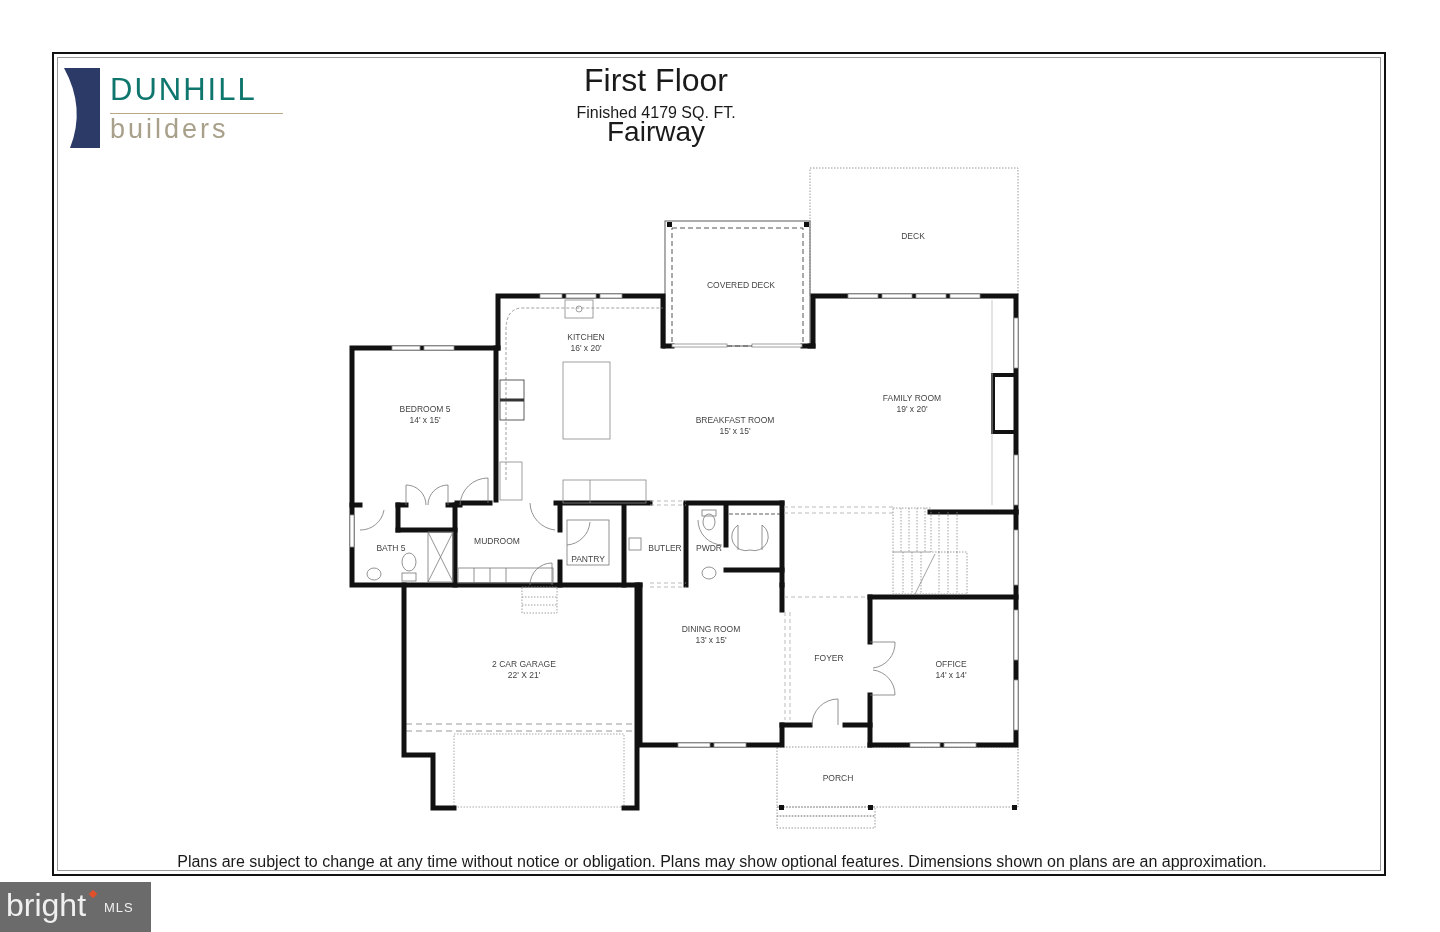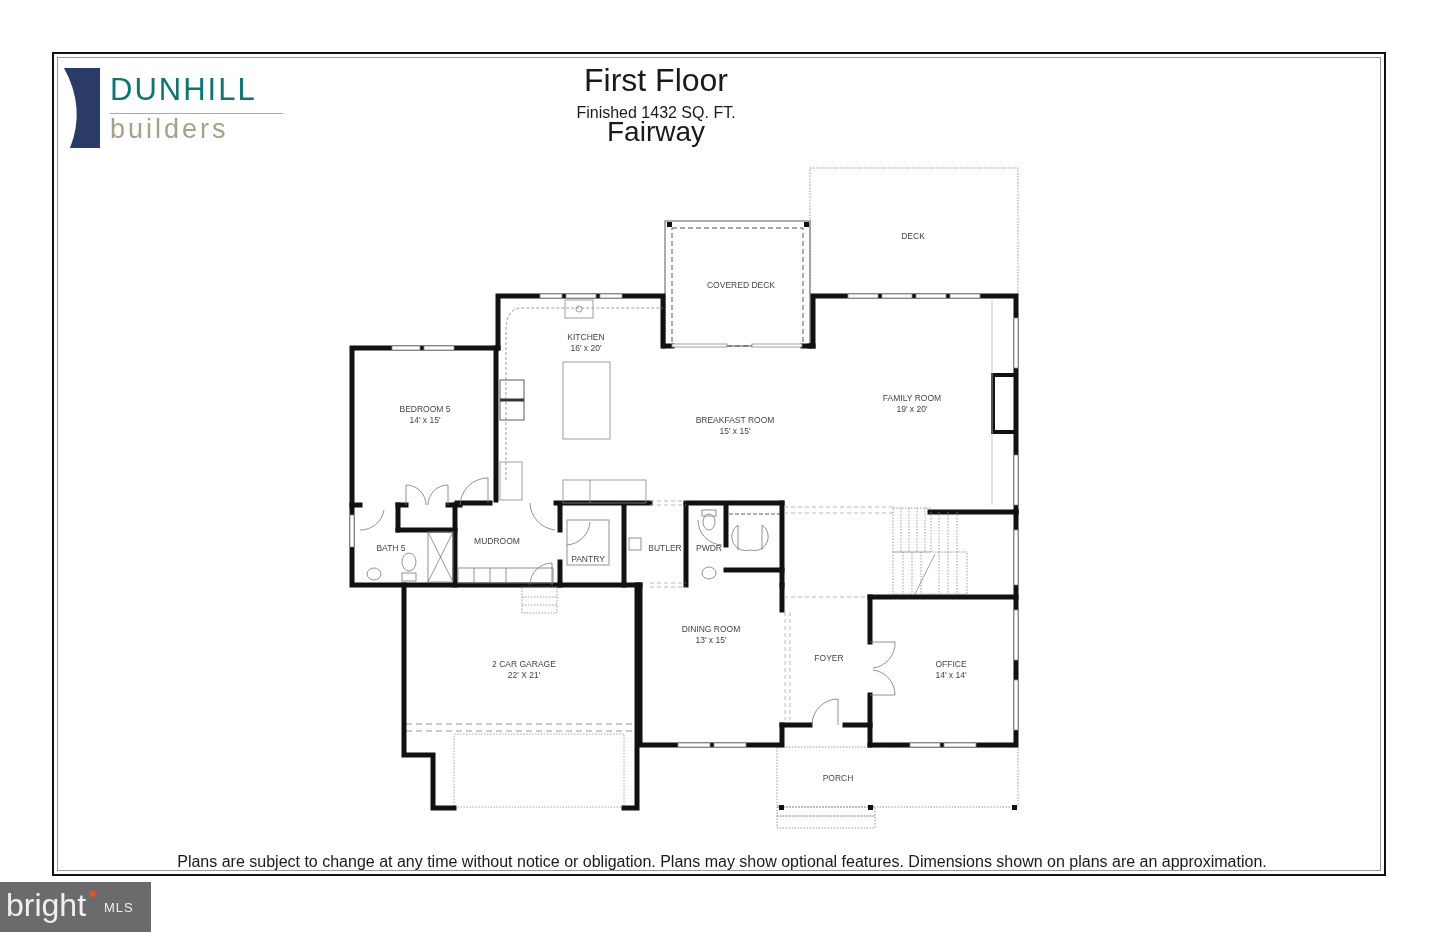--- a/index.html
+++ b/index.html
@@ -31,21 +31,21 @@
 <div class="logo">
   <svg width="46" height="84" viewBox="0 0 46 84" style="position:absolute;left:0;top:0">
     <path d="M2 2 L38 2 L38 82 L8 82 Q24 42 2 2 Z" fill="#2b3a66"></path>
   </svg>
   <div class="logo-word">DUNHILL</div>
   <div class="logo-rule"></div>
   <div class="logo-sub">builders</div>
 </div>
 
 <div class="title t1">First Floor</div>
-<div class="title t2">Finished 1432 SQ. FT.</div>
+<div class="title t2">Finished 4179 SQ. FT.</div>
 <div class="title t3">Fairway</div>
 
 <svg class="plan" width="1440" height="932" viewBox="0 0 1440 932">
 
   <g fill="none" stroke="#999" stroke-width="1" stroke-dasharray="1.5 1.5">
     <rect x="810" y="168" width="208" height="128"></rect>
   </g>
   <g>
     <rect x="665" y="221" width="145" height="125" fill="none" stroke="#777" stroke-width="1.2"></rect>
     <rect x="672" y="228" width="131" height="118" fill="none" stroke="#555" stroke-width="1" stroke-dasharray="5 3"></rect>

